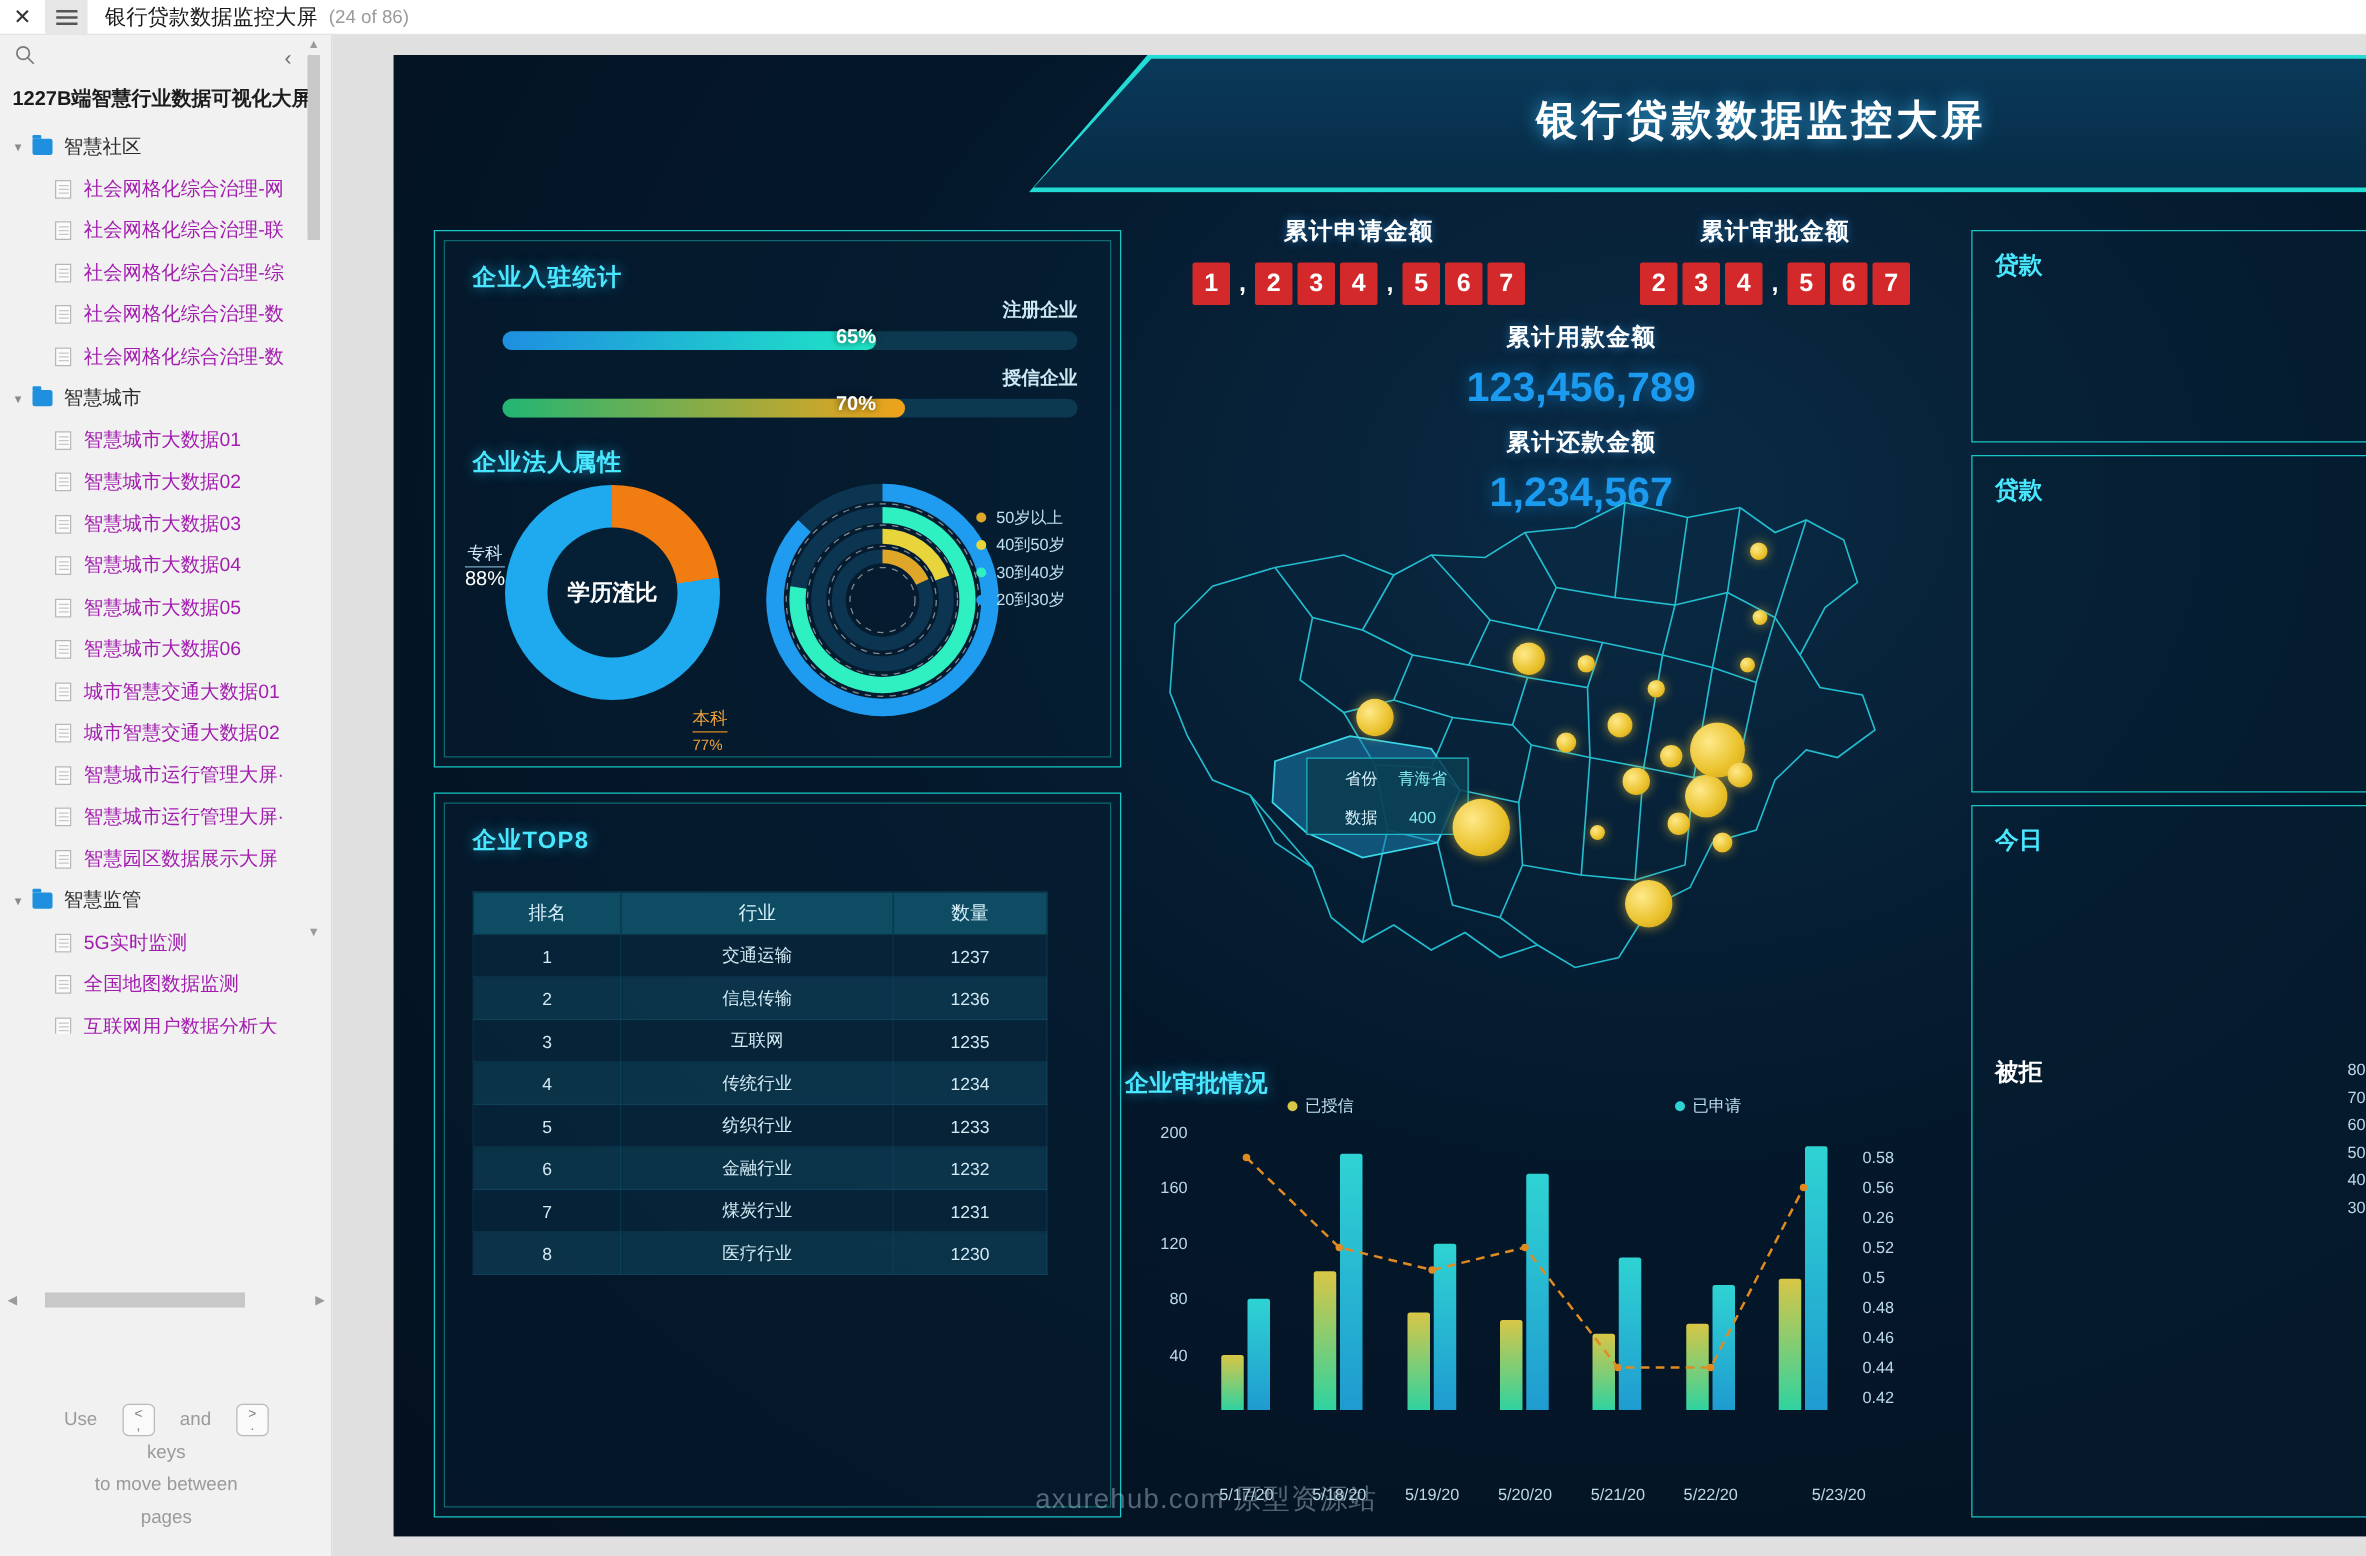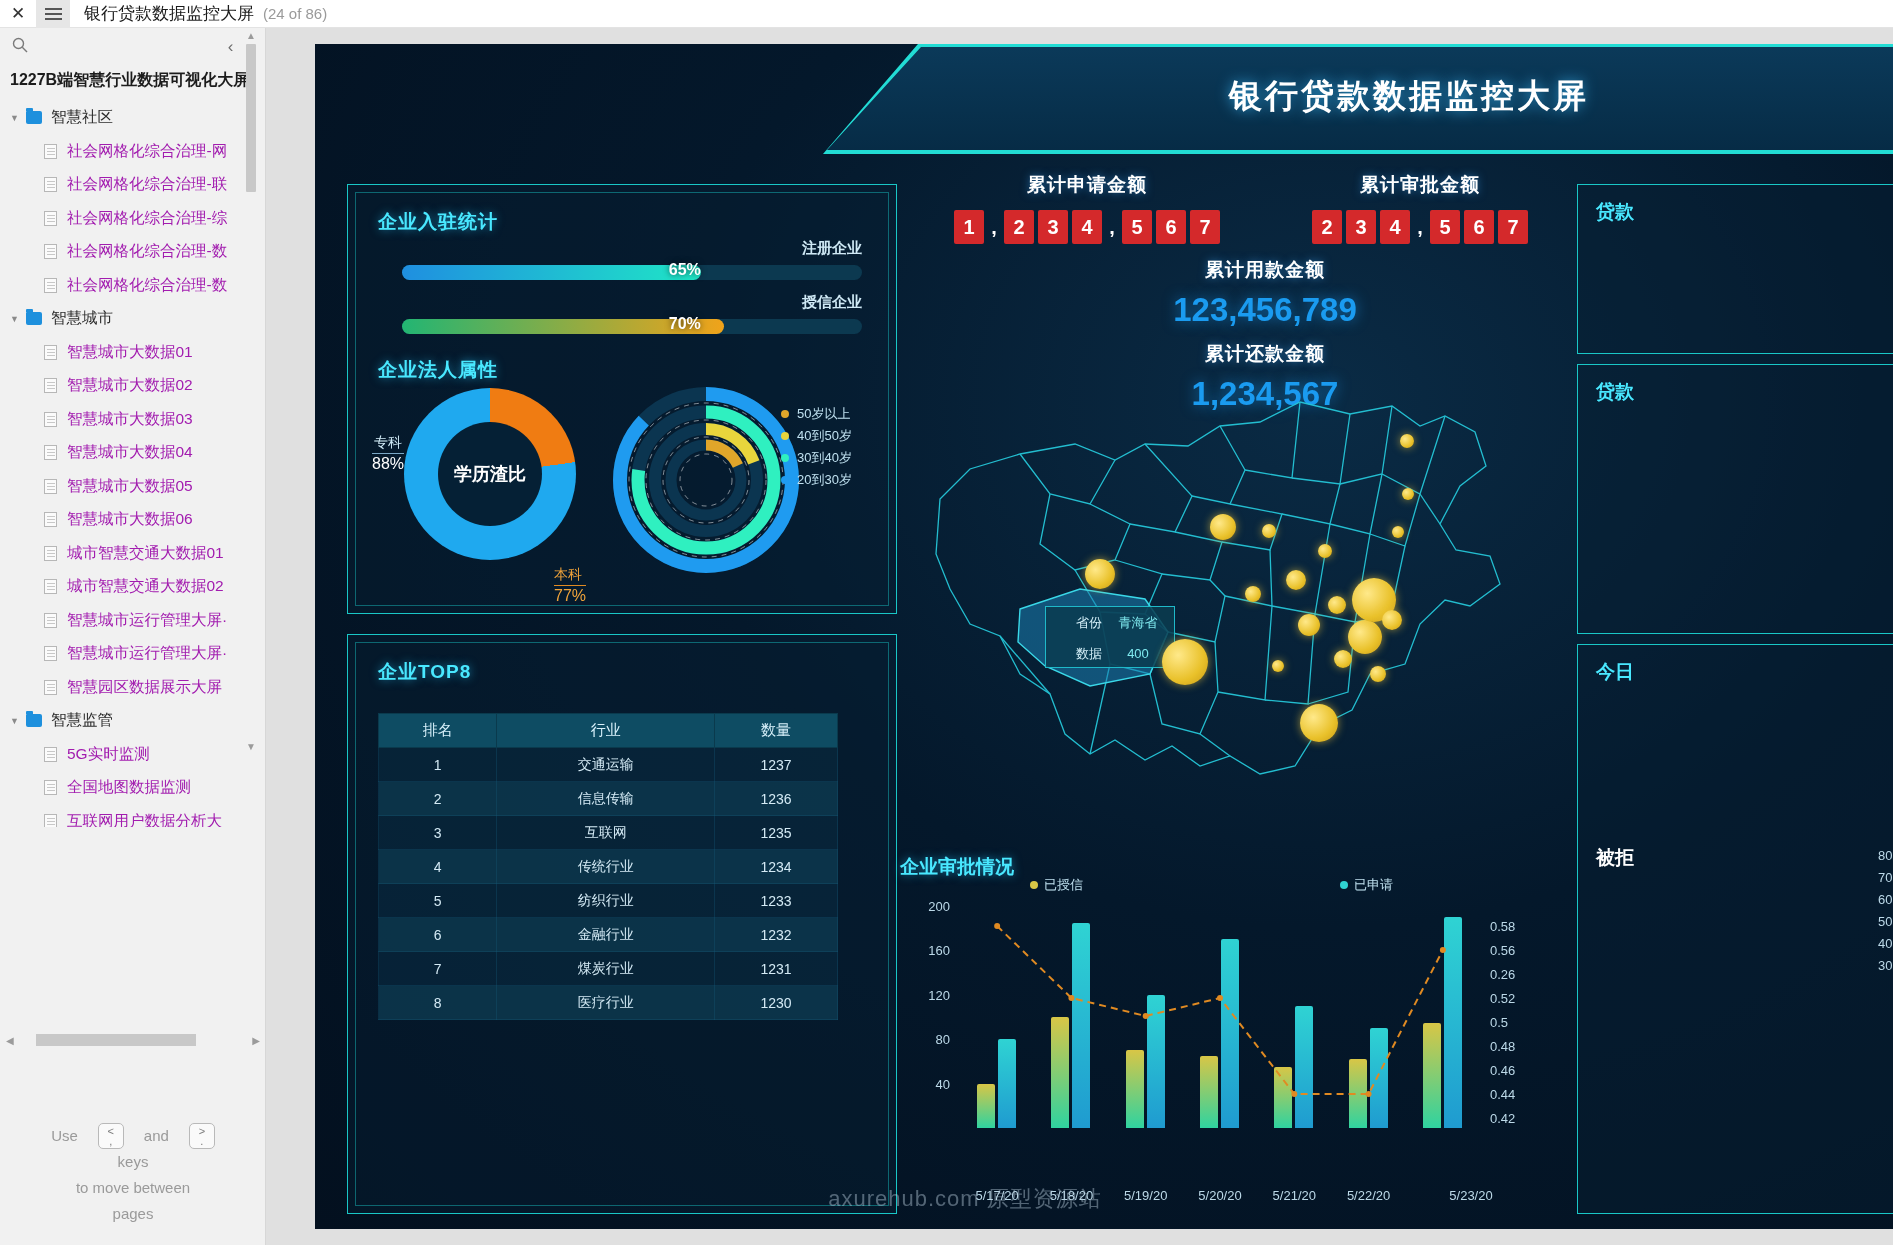--- a/index.html
+++ b/index.html
@@ -201,21 +201,21 @@
   .donut-center {
     position:absolute; left:0; top:0; width:172px; height:172px;
     display:flex; align-items:center; justify-content:center;
     font-size:18px; font-weight:bold; color:#ffffff; z-index:3;
   }
   .lead-a { position:absolute; left:-32px; top:44px; text-align:center; line-height:20px; }
   .lead-a .t { font-size:14px; color:#cfe9f5; border-bottom:1px solid #7aa8c6; padding-bottom:1px;}
   .lead-a .v { font-size:16px; color:#ffffff; }
   .lead-b { position:absolute; left:150px; top:160px; text-align:left; line-height:20px;margin-top:16px;}
   .lead-b .t { font-size:14px; color:#f0a33a; border-bottom:1px solid #e08a22; padding-bottom:1px;}
-  .lead-b .v { font-size:16px; color:#f0a33a; }
+  .lead-b .v { font-size:12px; color:#f0a33a; }
 
   .rings-wrap { position:absolute; left: 250px; top: 185px; width: 200px; height: 205px; }
   .legend { position:absolute; left: 425px; top: 210px; }
   .legend-item { display:flex; align-items:center; gap:8px; height:22px; }
   .legend-dot { width:8px; height:8px; border-radius:50%; }
   .legend-txt { font-size:13px; color:#bfe0ef; }
 
   
   #panel-top8 { left: 32px; top: 590px; width: 550px; height: 580px; }
   .tbl { position:absolute; left: 22px; top: 70px; width: 460px; border-collapse: collapse; }

